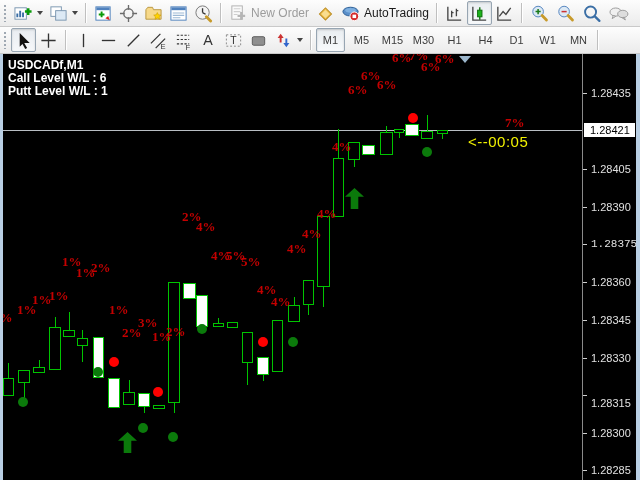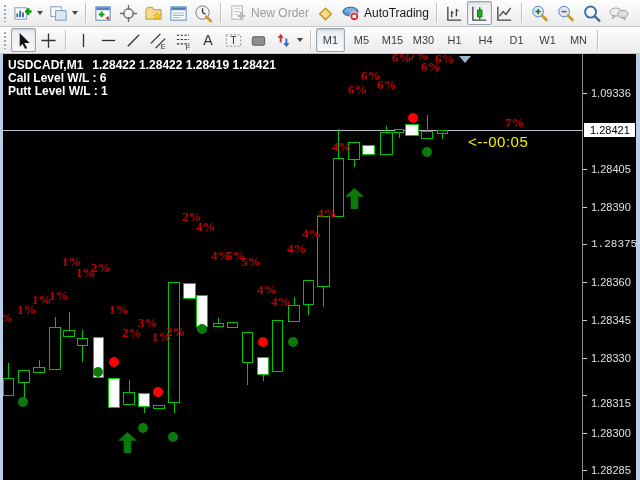--- a/index.html
+++ b/index.html
@@ -332,21 +332,20 @@
       <div class="tf-btn">W1</div>
       <div class="tf-btn">MN</div>
     </div>
 
   <div class="sep"></div>
 </div>
 
 <div id="chart-layer">
   <div class="ohlc-line" style="top:4px;">
     <span>USDCADf,M1</span>
-    <span>1.28422 1.28422 1.28419 1.28421</span>
   </div>
   <div class="ohlc-line" style="top:17px;font-weight:bold;">Call Level W/L : 6</div>
   <div class="ohlc-line" style="top:30px;font-weight:bold;">Putt Level W/L : 1</div>
 <div class="price-line" style="top: 76px;"></div>
     <div class="wick" style="left: 5px; top: 309px; height: 15px;"></div>
     <div class="candle" style="left: 0px; top: 324px; width: 11px; height: 18px;"></div>
     <div class="wick" style="left: 21px; top: 329px; height: 15px;"></div>
     <div class="candle" style="left: 15px; top: 316px; width: 12px; height: 13px;"></div>
     <div class="wick" style="left: 36px; top: 306px; height: 7px;"></div>
     <div class="candle" style="left: 30px; top: 313px; width: 12px; height: 6px;"></div>
@@ -439,21 +438,21 @@
     <div class="pct" style="left: 406px; top: -5px;">7%</div>
     <div class="pct" style="left: 418px; top: 6px;">6%</div>
     <div class="pct" style="left: 432px; top: -2px;">6%</div>
     <div class="pct" style="left: 502px; top: 62px;">7%</div>
     <div class="countdown" style="left: 465px; top: 79px;">&lt;--00:05</div>
     <div class="shift-marker" style="left: 456px; top: 2px;"></div>
   </div>
 
 <div id="axis">
     <div class="axis-tick" style="top: 39px;"></div>
-    <div class="axis-label" style="top: 33px;">1.09336</div>
+    <div class="axis-label" style="top: 33px;">1.28435</div>
     <div class="price-tag" style="top: 69px;">1.28421</div>
     <div class="axis-tick" style="top: 115px;"></div>
     <div class="axis-label" style="top: 109px;">1.28405</div>
     <div class="axis-tick" style="top: 153px;"></div>
     <div class="axis-label" style="top: 147px;">1.28390</div>
     <div class="axis-tick" style="top: 190px;"></div>
     <div class="axis-label" style="top: 184px; font-family: Liberation Mono, monospace;">1.28375</div>
     <div class="axis-tick" style="top: 228px;"></div>
     <div class="axis-label" style="top: 222px;">1.28360</div>
     <div class="axis-tick" style="top: 266px;"></div>

